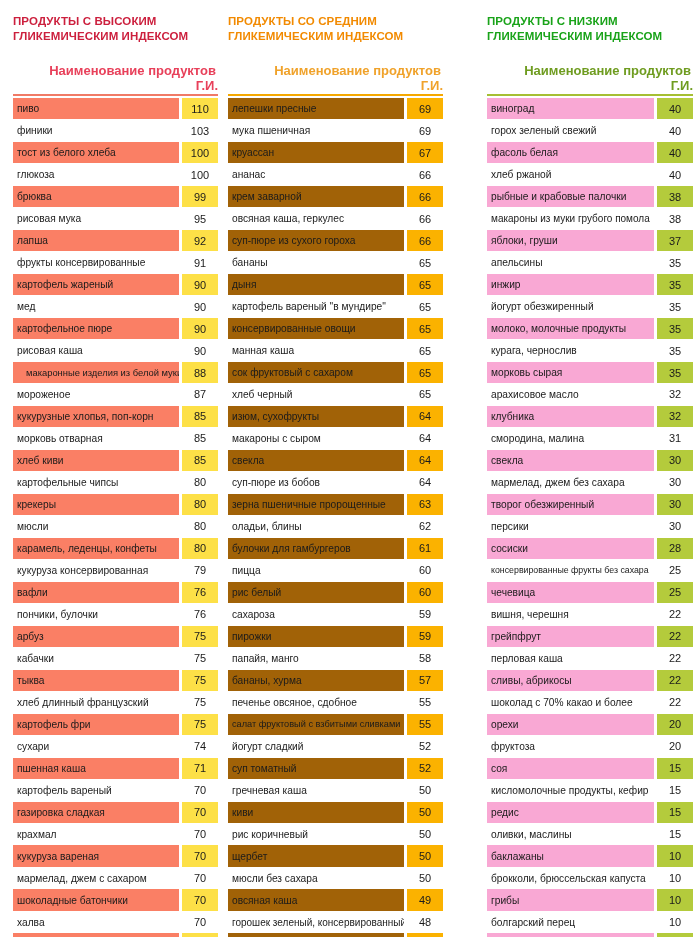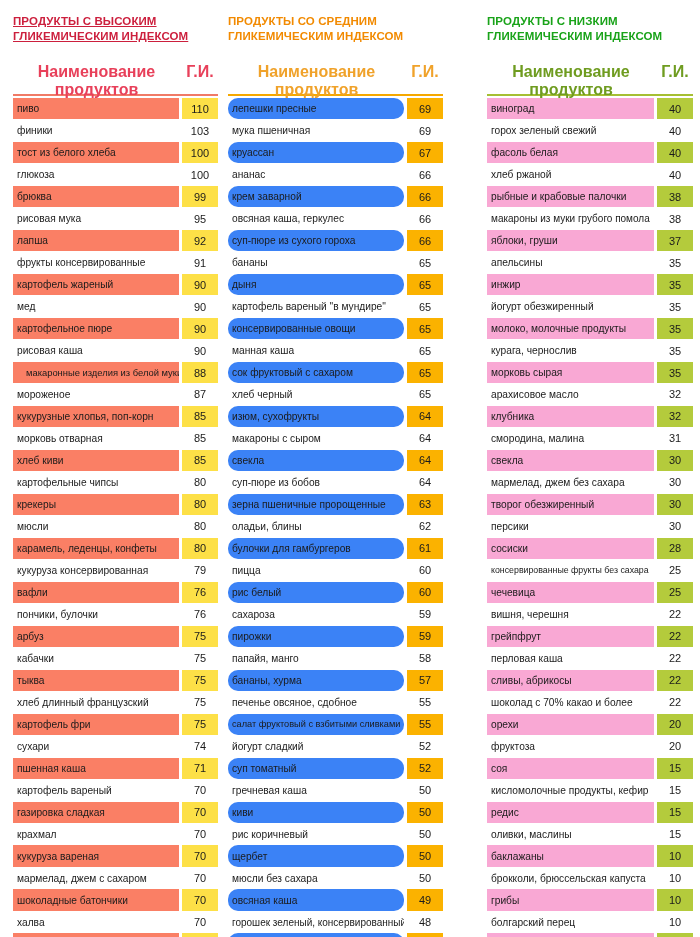--- a/index.html
+++ b/index.html
@@ -32,31 +32,32 @@
 
   .col-title {
     font-size: 11.5px;
     font-weight: bold;
     line-height: 15px;
     letter-spacing: 0.1px;
     margin-top: 14px;
     margin-bottom: 0;
     white-space: pre-line;
   }
-  .col-high .col-title { color: #cc1f3d; text-decoration: underline; }
+  .col-high .col-title { color: #cc1f3d; }
   .col-mid  .col-title { color: #f28a00; }
   .col-low  .col-title { color: #19a319; }
 
   .table-head {
     display: flex;
-    align-items: flex-start;
+    align-items: flex-end;
     height: 26px;
     margin-top: 19px;
-    font-size: 16px;
+    font-size: 13px;
     font-weight: bold;
+    flex-direction: column;
   }
   .th-name {
     flex: 1 1 auto;
     text-align: center;
     padding-right: 2px;
   }
   .th-gi {
     flex: 0 0 36px;
     text-align: center;
   }
@@ -106,21 +107,21 @@
 
   
   .col-high .row.fill .cell-name,
   .col-high .row.fill .cell-gi { background: #fde047; }
   .col-mid  .row.fill .cell-name,
   .col-mid  .row.fill .cell-gi { background: #fbb200; }
   .col-low  .row.fill .cell-name,
   .col-low  .row.fill .cell-gi { background: #b4cb3c; }
 
   .col-high .row.fill .cell-name { background: #fa7f65; }
-  .col-mid  .row.fill .cell-name { background: #3b82f6; border-radius: 10px; }
+  .col-mid  .row.fill .cell-name { background: #a16207; }
   .col-low  .row.fill .cell-name { background: #f9a8d4; }
 </style>
 </head>
 <body>
 
 <div id="page">
 
   <section class="column col-high">
     <h2 class="col-title">ПРОДУКТЫ С ВЫСОКИМ
 ГЛИКЕМИЧЕСКИМ ИНДЕКСОМ</h2>

